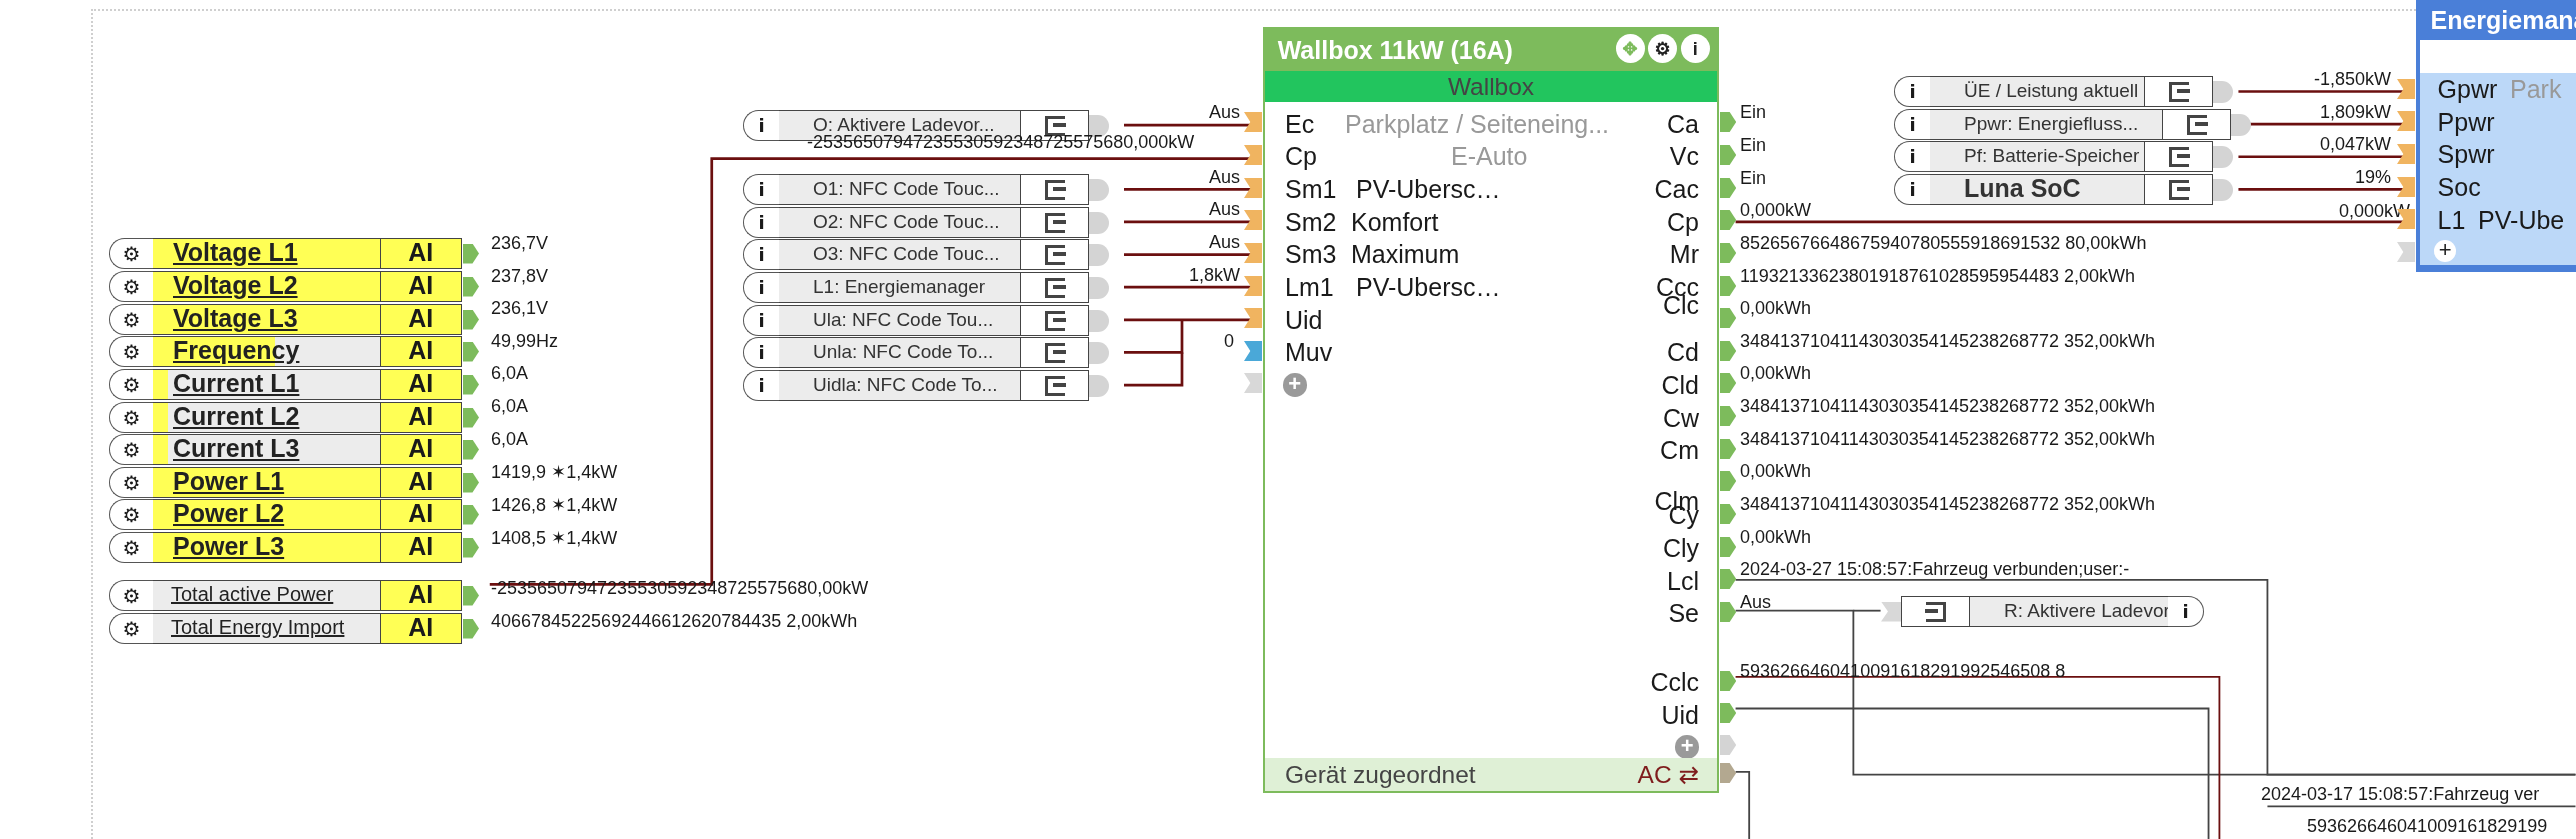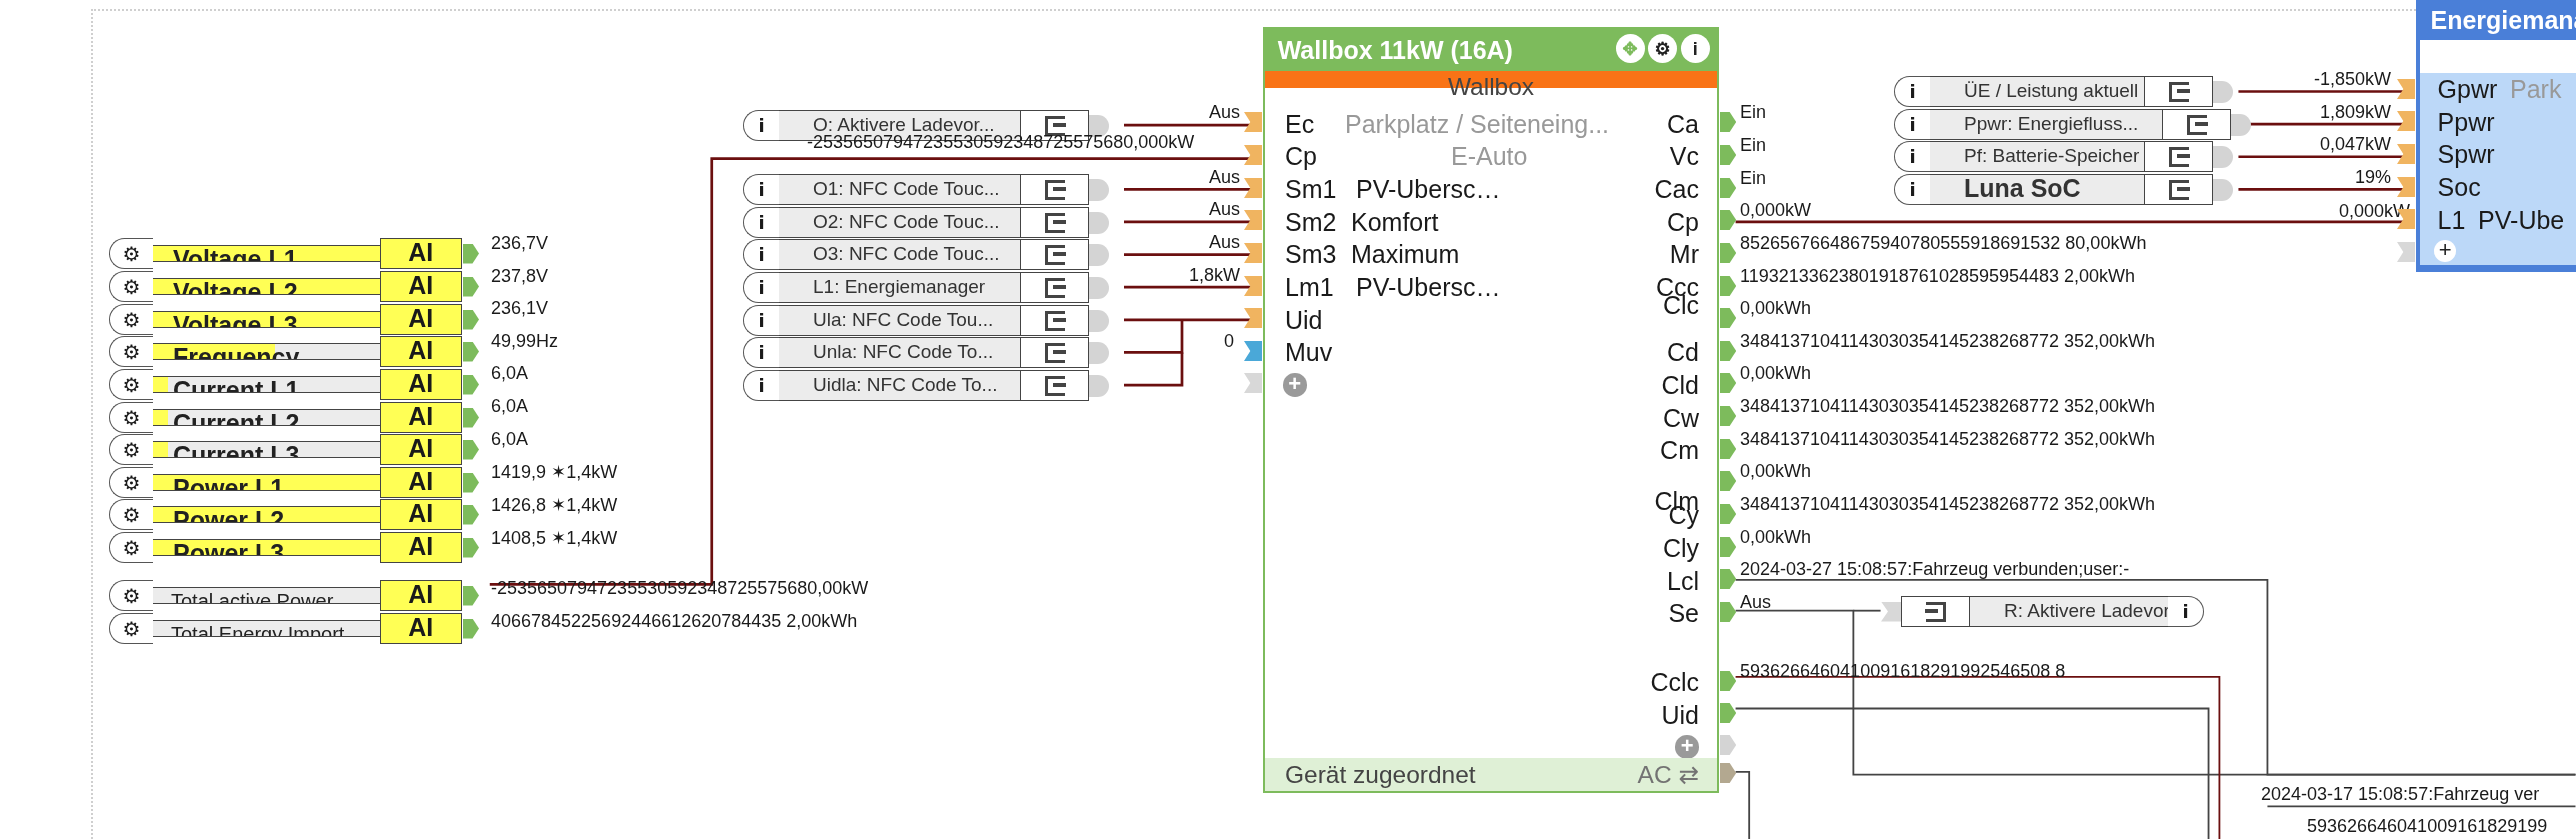--- a/index.html
+++ b/index.html
@@ -7,21 +7,21 @@
          font-family:"Liberation Sans", sans-serif; color:#1a1a1a; }
   .canvas-border { position:absolute; left:91px; top:9px; width:2502px; height:852px;
          border-left:2.7px dotted #cfcfcf; border-top:2.7px dotted #cfcfcf; }
   svg.wires { position:absolute; left:0; top:0; width:2576px; height:839px; pointer-events:none; }
 
   
   .ai-row { position:absolute; left:109px; width:370px; height:31px; display:flex; align-items:center; }
   .ai-cap { width:44px; height:31px; border:1.8px solid #555; border-right:none; border-radius:18px 0 0 18px;
             background:#fff; display:flex; align-items:center; justify-content:center; box-sizing:border-box;
             font-size:20px; }
-  .ai-name { flex:1; height:17px; background:#ffff55; border-top:1.8px solid #444; border-bottom:1.8px solid #444;
+  .ai-name { flex:1; height:31px; background:#ffff55; border-top:1.8px solid #444; border-bottom:1.8px solid #444;
              box-sizing:border-box; font-weight:bold; font-size:25px; padding-left:20px; line-height:27px;
              color:#222; position:relative; overflow:hidden; white-space:nowrap;text-decoration:underline; }
   .ai-name.grey-partial { background:linear-gradient(90deg,#ffff55 0,#ffff55 14.5px,#ececec 14.5px); }
   .ai-name.freq { background:linear-gradient(90deg,#ffff55 0,#ffff55 122px,#ececec 122px); }
   .ai-name.small { font-weight:normal; font-size:20px; padding-left:18px; background:#ececec; }
   .ai-type { width:82px; height:31px; background:#ffff55; border:1.8px solid #444; box-sizing:border-box;
              font-weight:bold; font-size:25px; text-align:center; line-height:27px; }
   .port-out { width:16.3px; height:20px; background:#7dbb5c; clip-path:polygon(0 0,60% 0,100% 50%,60% 100%,0 100%); margin-left:0.9px; }
   .port-out-g { background:#d4d4d4; }
   .port-in { width:18px; height:20px; background:#f0b460; clip-path:polygon(0 0,100% 0,100% 100%,0 100%,35% 50%); }
@@ -42,28 +42,28 @@
   .exit-glyph { width:20px; height:20px; border:3.6px solid #444; border-right:none; box-sizing:border-box; position:relative; }
   .exit-glyph::after { content:""; position:absolute; left:5.4px; top:4.5px; width:12.7px; height:3.6px; background:#444; }
   .cn-stub { width:20px; height:22px; background:#d4d4d4; border-radius:0 11px 11px 0; }
 
   
   .wallbox { position:absolute; left:1263px; top:27px; width:456px; height:766px; border:2.7px solid #7dbb5c; box-sizing:border-box; background:#fff; }
   .wb-header { height:42px; background:#7dbb5c; color:#fff; font-weight:bold; font-size:25px; line-height:42px; padding-left:12.7px; position:relative; }
   .wb-icons { position:absolute; right:7.3px; top:5.4px; display:flex; gap:3.6px; }
   .wb-ic { width:29px; height:29px; border-radius:50%; background:#fff; color:#222; display:flex; align-items:center; justify-content:center; font-size:18px; font-weight:bold; }
   .wb-ic.move { color:#7dbb5c; }
-  .wb-sub { height:17px; background:#f97316; text-align:center; font-size:24.5px; line-height:31px; color:#444; }
+  .wb-sub { height:31px; background:#22c55e; text-align:center; font-size:24.5px; line-height:31px; color:#444; }
   .wb-row { position:absolute; left:0; right:0; height:33px; font-size:25px; line-height:33px; }
   .wb-row .l { position:absolute; left:20px; color:#1a1a1a; white-space:nowrap; }
   .wb-row .mid { position:absolute; left:80px; color:#999; white-space:nowrap; }
   .wb-row .r { position:absolute; right:18px; color:#1a1a1a; }
   .wb-foot { position:absolute; left:0; right:0; bottom:0; height:33px; background:#dff0d6; font-size:24.5px; line-height:33px; }
   .wb-foot .l { position:absolute; left:20px; color:#444; }
-  .wb-foot .r { position:absolute; right:18px; color:#737373; }
+  .wb-foot .r { position:absolute; right:18px; color:#7f1d1d; }
   .plus-grey { width:23.6px; height:23.6px; border-radius:50%; background:#9a9a9a; color:#fff; font-size:22px; line-height:22px; text-align:center; font-weight:bold; }
 
   
   .em { position:absolute; left:2416px; top:0; width:181px; height:272px; background:#4a7fd8; box-sizing:border-box; }
   .em-head { height:40px; color:#fff; font-weight:bold; font-size:25px; line-height:40px; padding-left:14.5px; white-space:nowrap; overflow:hidden; }
   .em-sub { margin-left:3.6px; height:33px; background:#fff; font-size:24.5px; line-height:33px; padding-left:163px; white-space:nowrap; overflow:hidden; color:#444; }
   .em-body { margin-left:3.6px; height:192px; background:#bcd8f8; position:relative; }
   .em-row { position:absolute; left:18px; font-size:25px; line-height:33px; white-space:nowrap; color:#1a1a1a; }
   .em-row .mid { color:#999; margin-left:12.7px; }
   .plus-white { width:22px; height:22px; border-radius:50%; background:#fff; color:#222; font-size:22px; line-height:20px; text-align:center; }

